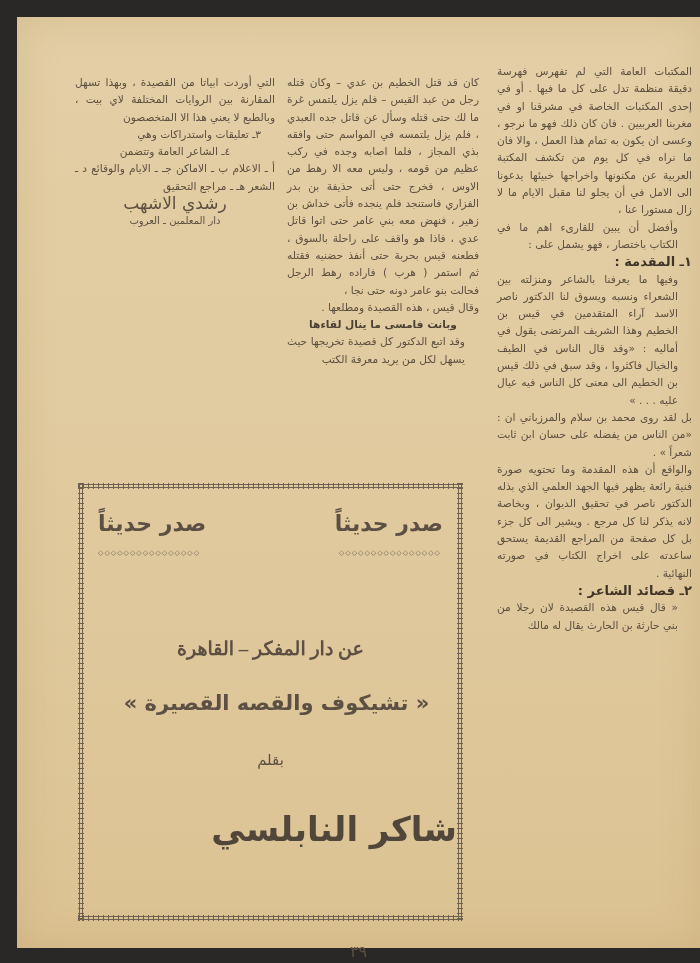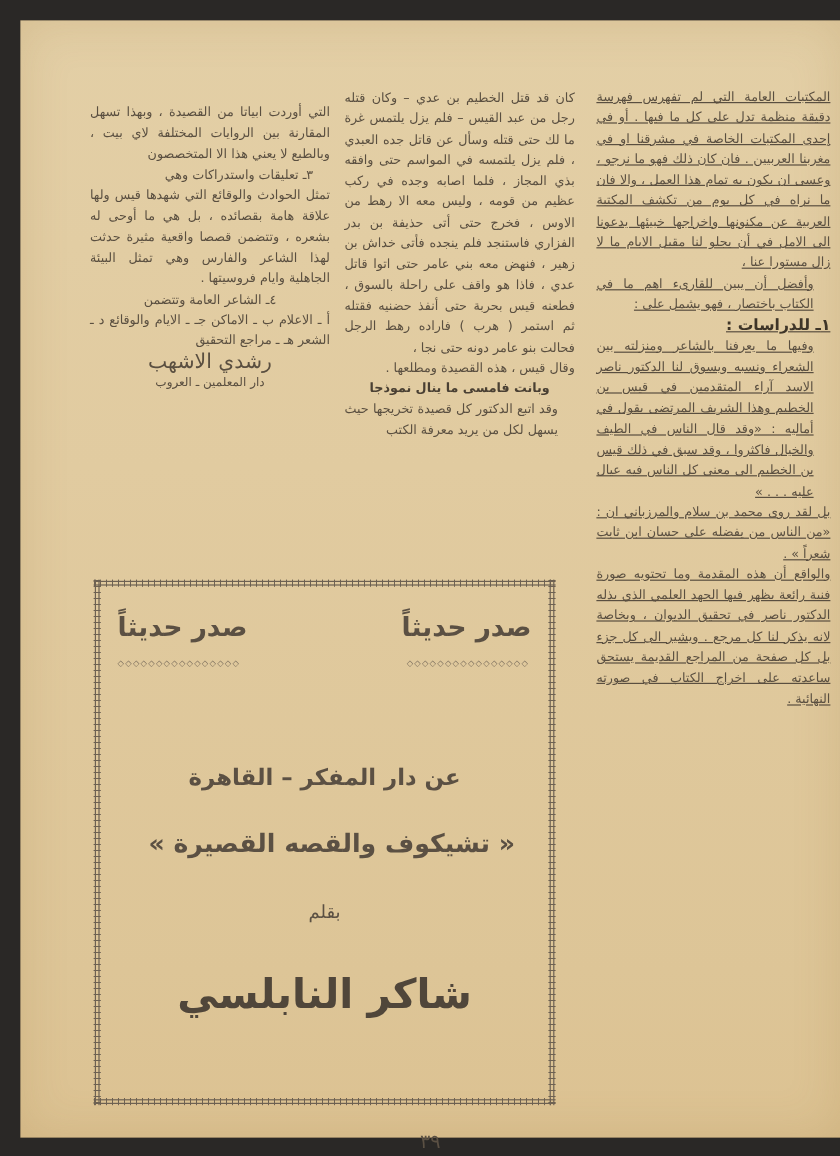--- a/index.html
+++ b/index.html
@@ -12,23 +12,23 @@
   .page {
     position:absolute; left:17px; top:17px; width:683px; height:931px;
     background:linear-gradient(180deg,#e3cfa6 0%,#e1cba0 40%,#ddc597 85%,#dcc292 100%);
     box-shadow: inset 0 0 40px rgba(150,110,50,0.18);
   }
   .col {
     position:absolute; direction:rtl; text-align:justify;
     color:#5a4f40; font-size:10.6px; line-height:17.3px;
   }
   .col p { margin:0; }
-  .col-right { left:480px; top:56px; width:195px;text-decoration:underline; }
+  .col-right { left:480px; top:46px; width:195px; }
   .col-mid { left:270px; top:57px; width:192px; }
-  .col-left { left:58px; top:57px; width:200px;margin-top:12px; }
+  .col-left { left:58px; top:57px; width:200px; }
   .heading { font-weight:bold; font-size:13px; color:#3e3528; margin:2px 0 1px 0; }
   .verse { font-weight:bold; color:#4a4033; }
   .verse2 { font-weight:bold; color:#4a4033; text-align:center; }
   .indent { padding-right:14px; }
   .center { text-align:center; }
   .sig { text-align:center; font-size:17px; margin-top:6px; }
   .sig2 { text-align:center; font-size:10px; margin-top:4px; }
 
   .ad {
     position:absolute; left:61px; top:466px; width:385px; height:438px;
@@ -52,51 +52,52 @@
   .ad-left { left:0; } .ad-right { right:0; }
   .ad-inner { position:absolute; left:6px; right:6px; top:6px; bottom:6px; direction:rtl; color:#5b5043; }
   .ad-title {
     position:absolute; top:22px; font-size:22px; font-weight:bold; letter-spacing:1px;
   }
   .ad-title.r { right:14px; } .ad-title.l { left:14px; }
   .ad-dots {
     position:absolute; top:60px; font-size:7px; letter-spacing:1px; color:#7a6d5c;
   }
   .ad-dots.r { right:16px; } .ad-dots.l { left:14px; }
-  .ad-publisher { position:absolute; top:148px; left:0; right:0; text-align:center; font-size:19px; font-weight:bold; }
+  .ad-publisher { position:absolute; top:148px; left:0; right:0; text-align:center; font-size:19px; font-weight:bold;font-family:Liberation Serif, serif; }
   .ad-book { position:absolute; top:202px; left:12px; right:0; text-align:center; font-size:21px; font-weight:bold; }
   .ad-by { position:absolute; top:262px; left:0; right:0; text-align:center; font-size:15px; }
-  .ad-author { position:absolute; top:320px; left:0; right:0; text-align:center; font-size:34px; font-weight:bold; color:#50463a; }
+  .ad-author { position:absolute; top:320px; left:0; right:0; text-align:right; font-size:34px; font-weight:bold; color:#50463a; }
   .page-num { position:absolute; left:333px; top:925px; font-size:16px; color:#5b5043; direction:rtl; }
 </style>
 </head>
 <body>
 
 <div class="page">
 
   <div class="col col-right">
     <p>المكتبات العامة التي لم تفهرس فهرسة دقيقة منظمة تدل على كل ما فيها . أو في إحدى المكتبات الخاصة في مشرقنا او في مغربنا العربيين . فان كان ذلك فهو ما نرجو ، وعسى ان يكون به تمام هذا العمل ، والا فان ما نراه في كل يوم من تكشف المكتبة العربية عن مكنونها واخراجها خبيئها يدعونا الى الامل في أن يجلو لنا مقبل الايام ما لا زال مستورا عنا ،</p>
     <p class="indent">وأفضل أن يبين للقارىء اهم ما في الكتاب باختصار ، فهو يشمل على :</p>
-    <p class="heading">١ـ للدراسات :</p>
+    <p class="heading">١ـ المقدمة :</p>
     <p class="indent">وفيها ما يعرفنا بالشاعر ومنزلته بين الشعراء ونسبه ويسوق لنا الدكتور ناصر الاسد آراء المتقدمين في قيس بن الخطيم وهذا الشريف المرتضى يقول في أماليه : «وقد قال الناس في الطيف والخيال فاكثروا ، وقد سبق في ذلك قيس بن الخطيم الى معنى كل الناس فيه عيال عليه . . . »</p>
     <p>بل لقد روى محمد بن سلام والمرزباني ان : «من الناس من يفضله على حسان ابن ثابت شعراً » .</p>
     <p>والواقع أن هذه المقدمة وما تحتويه صورة فنية رائعة يظهر فيها الجهد العلمي الذي بذله الدكتور ناصر في تحقيق الديوان ، وبخاصة لانه يذكر لنا كل مرجع . ويشير الى كل جزء بل كل صفحة من المراجع القديمة يستحق ساعدته على اخراج الكتاب في صورته النهائية .</p>
+    <p class="heading">٢ـ قصائد الشاعر :</p>
+    <p class="indent">« قال قيس هذه القصيدة لان رجلا من بني حارثة بن الحارث يقال له مالك</p>
   </div>
 
   <div class="col col-mid">
     <p>كان قد قتل الخطيم بن عدي – وكان قتله رجل من عبد القيس – فلم يزل يلتمس غرة ما لك حتى قتله وسأل عن قاتل جده العبدي ، فلم يزل يلتمسه في المواسم حتى وافقه بذي المجاز ، فلما اصابه وجده في ركب عظيم من قومه ، وليس معه الا رهط من الاوس ، فخرج حتى أتى حذيفة بن بدر الفزاري فاستنجد فلم ينجده فأتى خداش بن زهير ، فنهض معه بني عامر حتى اتوا قاتل عدي ، فاذا هو واقف على راحلة بالسوق ، فطعنه قيس بحربة حتى أنفذ حضنيه فقتله ثم استمر ( هرب ) فاراده رهط الرجل فحالت بنو عامر دونه حتى نجا ،</p>
     <p>وقال قيس ، هذه القصيدة ومطلعها .</p>
-    <p class="verse2">وبانت فامسى ما ينال نموذجا</p>
+    <p class="verse2">وبانت فامسى ما ينال لقاءها</p>
     <p class="indent">وقد اتبع الدكتور كل قصيدة تخريجها حيث يسهل لكل من يريد معرفة الكتب</p>
   </div>
 
   <div class="col col-left">
     <p>التي أوردت ابياتا من القصيدة ، وبهذا تسهل المقارنة بين الروايات المختلفة لاي بيت ، وبالطبع لا يعني هذا الا المتخصصون</p>
     <p class="indent">٣ـ تعليقات واستدراكات وهي</p>
-    <p>تمثل الحوادث والوقائع التي شهدها قيس ولها علاقة هامة بقصائده ، بل هي ما أوحى له بشعره ، وتتضمن قصصا واقعية مثيرة حدثت لهذا الشاعر والفارس وهي تمثل البيئة الجاهلية وايام فروسيتها .</p>
     <p class="center">٤ـ الشاعر العامة وتتضمن</p>
     <p>أ ـ الاعلام ب ـ الاماكن جـ ـ الايام والوقائع د ـ الشعر هـ ـ مراجع التحقيق</p>
     <p class="sig">رشدي الاشهب</p>
     <p class="sig2">دار المعلمين ـ العروب</p>
   </div>
 
   <div class="ad">
     <div class="ad-border-h ad-top"></div>
     <div class="ad-border-h ad-bottom"></div>
     <div class="ad-border-v ad-left"></div>

